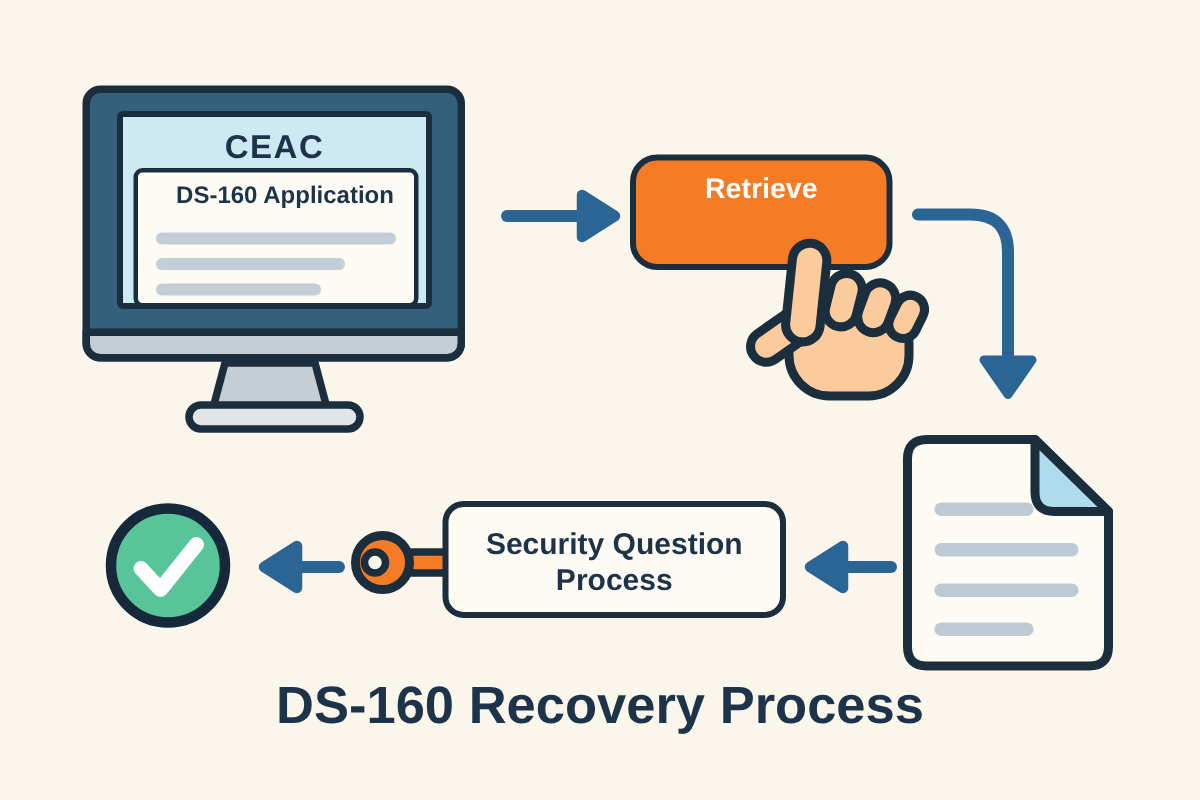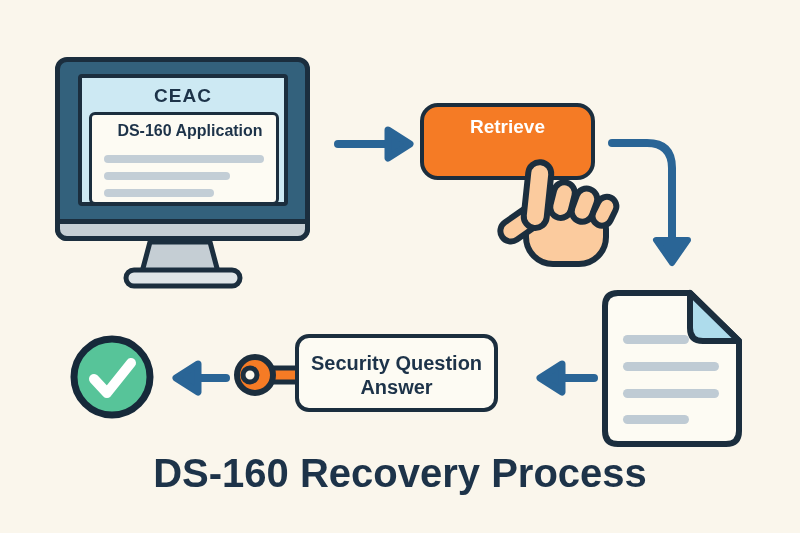--- a/index.html
+++ b/index.html
@@ -10,45 +10,45 @@
   }
   .abs { position:absolute; box-sizing:border-box; }
 
   
   .monitor-frame { left:55px; top:57px; width:255px; height:184px;
     background:#33617c; border:5px solid #1b2e3e; border-radius:12px; }
   .monitor-chin { left:55px; top:219px; width:255px; height:22px;
     background:#c5ced4; border:5px solid #1b2e3e; border-radius:2px 2px 12px 12px; }
   .monitor-screen { left:78px; top:74px; width:210px; height:132px;
     background:#cde9f3; border:4px solid #1b2e3e; border-radius:4px; text-align:center; }
-  .screen-header { margin-top:7px; font-size:19px; font-weight:bold;
+  .screen-header { margin-top:7px; font-size:22px; font-weight:bold;
     color:#1d3349; letter-spacing:1px; }
   .screen-card { left:89px; top:112px; width:190px; height:93px;
     background:#fdfbf3; border:3px solid #1b2e3e; border-radius:6px; text-align:center; }
   .card-title { margin-top:7px; font-size:16px; font-weight:bold; color:#1d3349;padding-left:12px; }
   .card-line { position:absolute; left:12px; height:8px; border-radius:4px; background:#c3ced6; }
   .card-line.l1 { top:40px; width:160px; }
   .card-line.l2 { top:57px; width:126px; }
   .card-line.l3 { top:74px; width:110px; }
 
   
   .retrieve-btn { left:420px; top:103px; width:175px; height:77px;
     background:#f57b25; border:4px solid #1b2e3e; border-radius:18px;
     color:#ffffff; font-weight:bold; font-size:19px; line-height:1.15;
     text-align:center; padding-top:9px; }
 
   
-  .security-box { left:295px; top:334px; width:203px; height:78px;
+  .security-box { left:295px; top:334px; width:229px; height:78px;
     background:#fdfbf3; border:4px solid #1b2e3e; border-radius:14px;
     color:#1d3349; font-weight:bold; font-size:20px; line-height:1.2;
     text-align:center; padding-top:13px; z-index:2; }
 
   
   .diagram-title { left:0; top:451px; width:800px; text-align:center;
-    font-size:40px; font-weight:bold; color:#1d3349; }
+    font-size:35px; font-weight:bold; color:#1d3349; }
 
   svg.abs { overflow:visible; }
   .z1 { z-index:1; }
   .z3 { z-index:3; }
 </style>
 </head>
 <body>
 
 <div class="canvas">
 
@@ -110,21 +110,21 @@
   </svg>
 
   <svg class="abs z1" style="left:230px; top:347px;" width="72" height="56" viewBox="0 0 72 56">
     <rect x="38" y="21" width="30" height="14" fill="#f57b25" stroke="#1b2e3e" stroke-width="5"></rect>
     <circle cx="25" cy="28" r="18" fill="#f57b25" stroke="#1b2e3e" stroke-width="6"></circle>
     <circle cx="20" cy="28" r="7" fill="#faf6ec" stroke="#1b2e3e" stroke-width="5"></circle>
   </svg>
 
   <div class="abs security-box">
     <span>Security Question</span><br>
-    <span>Answer</span>
+    <span>Process</span>
   </div>
 
   <svg class="abs" style="left:166px; top:359px;" width="66" height="38" viewBox="0 0 66 38">
     <path d="M 60 19 L 26 19" stroke="#2a6596" stroke-width="8" stroke-linecap="round" fill="none"></path>
     <path d="M 32 5 L 10 19 L 32 33 Z" fill="#2a6596" stroke="#2a6596" stroke-width="7" stroke-linejoin="round"></path>
   </svg>
 
   <svg class="abs" style="left:68px; top:333px;" width="88" height="88" viewBox="0 0 88 88">
     <circle cx="44" cy="44" r="38" fill="#57c499" stroke="#16293a" stroke-width="7"></circle>
     <path d="M 26 46 L 39 60 L 63 30" fill="none" stroke="#ffffff" stroke-width="10" stroke-linecap="round" stroke-linejoin="round"></path>

